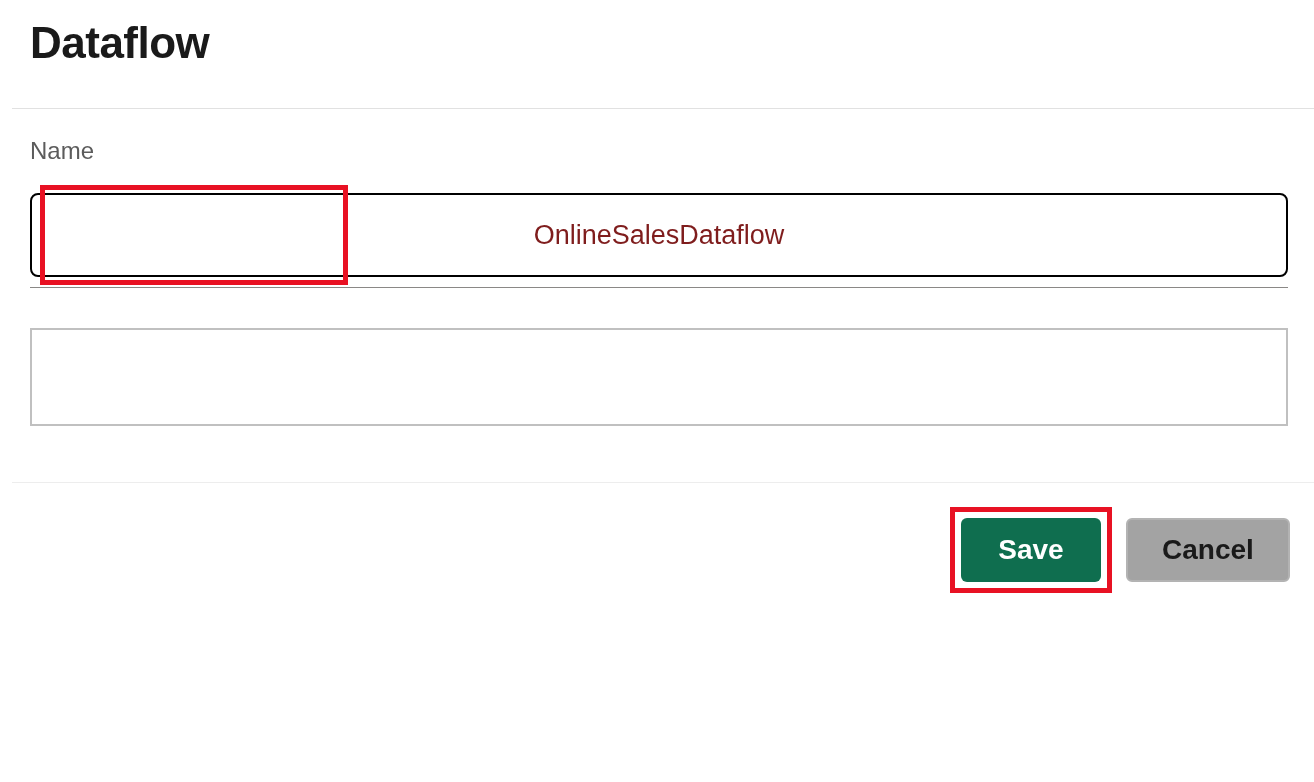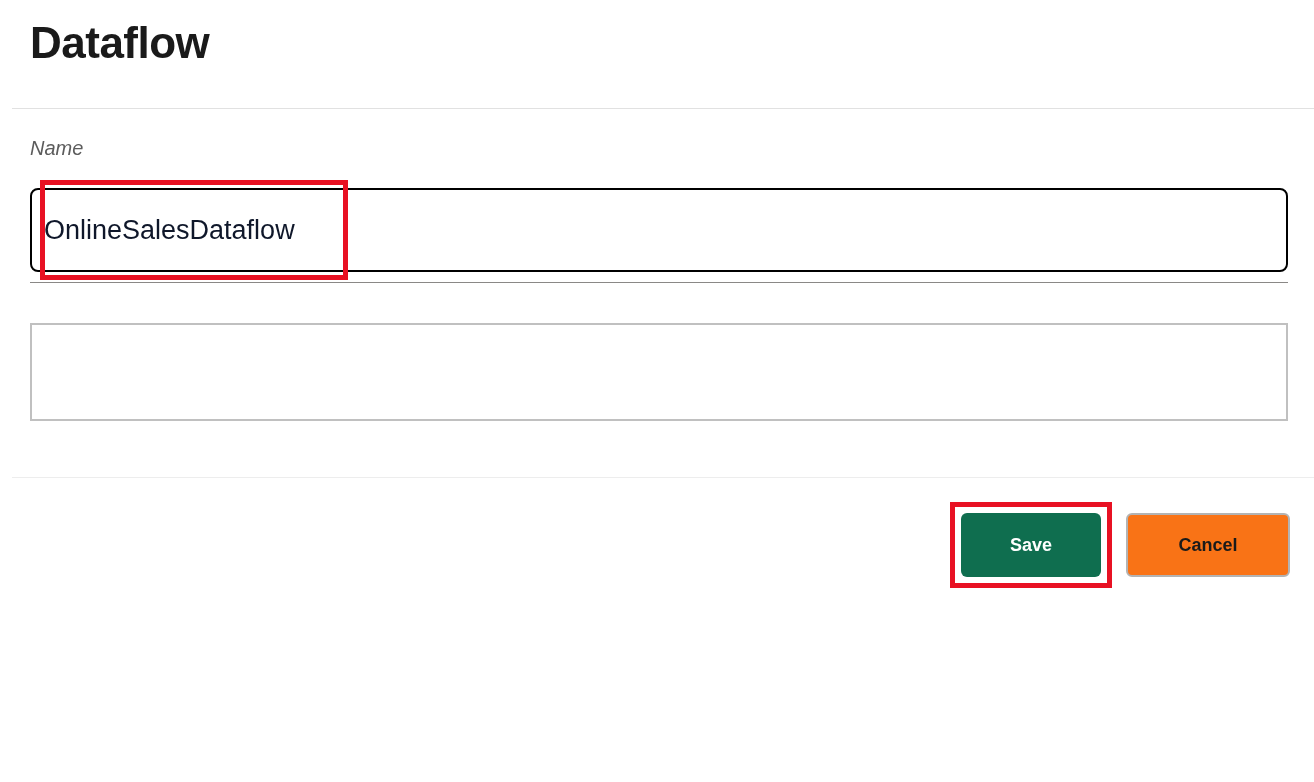--- a/index.html
+++ b/index.html
@@ -40,40 +40,40 @@
     font-size: 22px;
     color: #1a1a1a;
     margin-bottom: 48px;
   }
   .required-row .asterisk {
     color: #c50e1f;
     margin-right: 6px;
     font-size: 22px;
   }
   .field-label {
-    font-size: 20px;
+    font-size: 24px;
     color: #5c5c5c;
     margin-bottom: 28px;
-    font-style: italic;
   }
   .name-input-wrap {
     position: relative;
     margin-bottom: 8px;
   }
   .name-input {
     width: 1258px;
     height: 84px;
     border: 2px solid #000000;
     border-radius: 8px;
     font-size: 27px;
-    color: #0f172a;
-    padding: 0 12px;
+    color: #7f1d1d;
+    padding: 0 34px;
     outline: none;
     background: #ffffff;
     font-family: inherit;
+    text-align: center;
   }
   .name-highlight {
     position: absolute;
     left: 10px;
     top: -8px;
     width: 308px;
     height: 100px;
     border: 5px solid #e81123;
     pointer-events: none;
   }
@@ -112,35 +112,35 @@
     padding: 6px;
     border: 5px solid #e81123;
     display: inline-flex;
     align-items: center;
     justify-content: center;
   }
   .btn {
     height: 64px;
     min-width: 160px;
     border-radius: 6px;
-    font-size: 18px;
+    font-size: 28px;
     font-weight: 600;
     font-family: inherit;
     cursor: pointer;
     padding: 0 20px;
   }
   .btn-save {
     background: #0f6e4f;
     color: #ffffff;
     border: none;
     width: 140px;
     min-width: 140px;
   }
   .btn-cancel {
-    background: #f97316;
+    background: #a3a3a3;
     color: #1a1a1a;
     border: 2px solid #b3b3b3;
     width: 164px;
   }
 </style>
 </head>
 <body>
 
 <div class="container">
 

